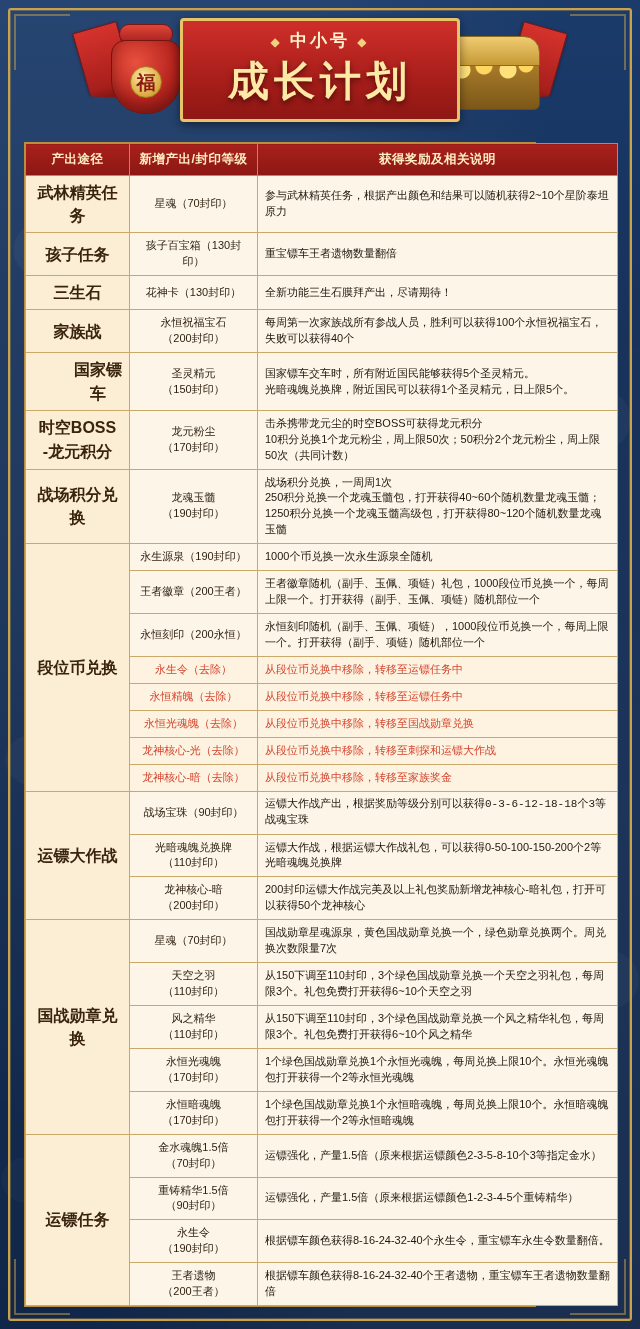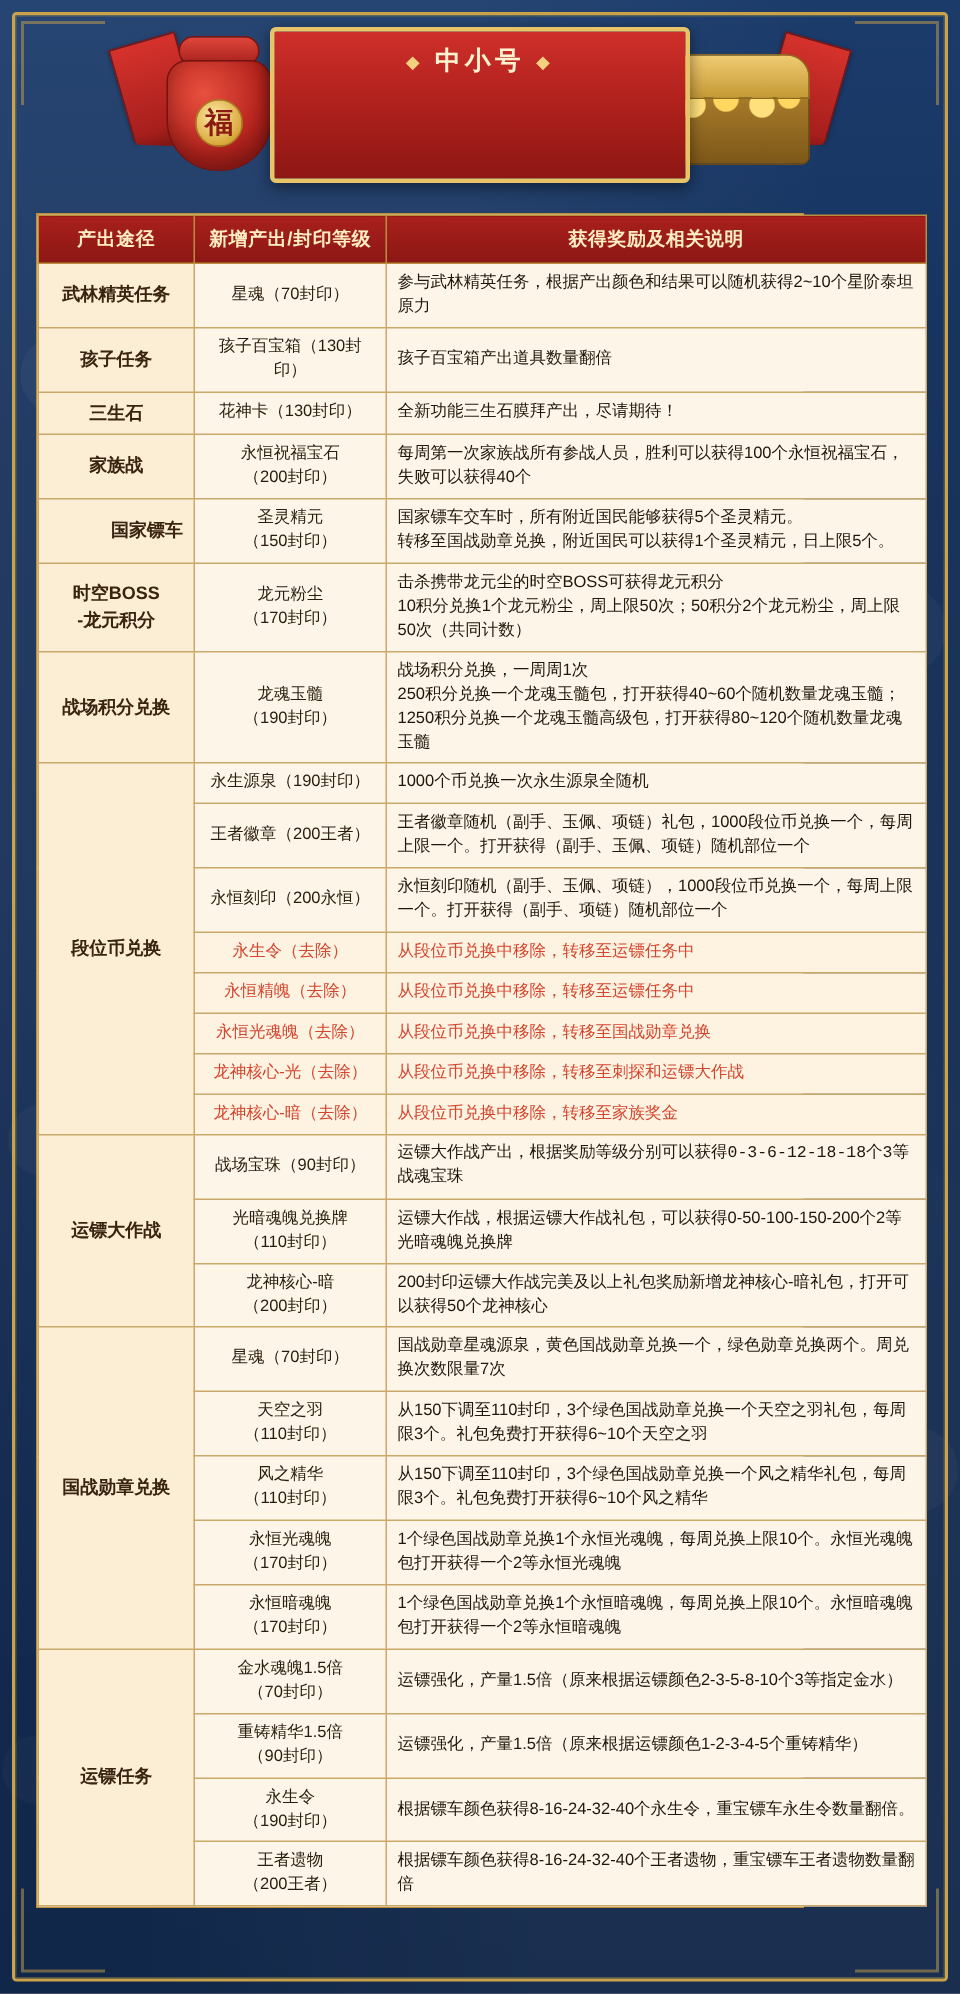--- a/index.html
+++ b/index.html
@@ -176,21 +176,21 @@
     vertical-align: middle;
     font-size: 11px;
     line-height: 1.45;
     color: #20160c;
     padding: 5px 7px;
     background: #fdf6e8;
   }
   td.c-name {
     text-align: center;
     font-weight: bold;
-    font-size: 12px;
+    font-size: 16px;
     background: #fbeed4;
     color: #3a2410;
   }
   td.c-mid {
     text-align: center;
     font-size: 11px;
     background: #fdf6e8;
     color: #2a1c0c;
   }
   td.c-desc { text-align: left; }
@@ -236,20 +236,21 @@
       <div class="coins"></div>
       <div class="lid"></div>
     </div>
 
     <div class="title-plate">
       <div class="sub">
         <span class="dot">◆</span>
         <span>中小号</span>
         <span class="dot">◆</span>
       </div>
+      <div class="main">成长计划</div>
     </div>
   </div>
 
   <div class="table-wrap">
     <table>
       <colgroup>
           <col class="c1">
           <col class="c2">
           <col class="c3">
         </colgroup>
@@ -262,39 +263,39 @@
       </thead>
       <tbody>
           <tr>
             <td class="c-name" rowspan="1" style="white-space: pre-line;">武林精英任务</td>
             <td class="c-mid" style="white-space: pre-line;">星魂（70封印）</td>
             <td class="c-desc" style="white-space: pre-line;">参与武林精英任务，根据产出颜色和结果可以随机获得2~10个星阶泰坦原力</td>
           </tr>
           <tr>
             <td class="c-name" rowspan="1" style="white-space: pre-line;">孩子任务</td>
             <td class="c-mid" style="white-space: pre-line;">孩子百宝箱（130封印）</td>
-            <td class="c-desc" style="white-space: pre-line;">孩子百宝箱产出道具数量翻倍</td>
+            <td class="c-desc" style="white-space: pre-line;">重宝镖车王者遗物数量翻倍</td>
           </tr>
           <tr>
             <td class="c-name" rowspan="1" style="white-space: pre-line;">三生石</td>
             <td class="c-mid" style="white-space: pre-line;">花神卡（130封印）</td>
             <td class="c-desc" style="white-space: pre-line;">全新功能三生石膜拜产出，尽请期待！</td>
           </tr>
           <tr>
             <td class="c-name" rowspan="1" style="white-space: pre-line;">家族战</td>
             <td class="c-mid" style="white-space: pre-line;">永恒祝福宝石
 （200封印）</td>
             <td class="c-desc" style="white-space: pre-line;">每周第一次家族战所有参战人员，胜利可以获得100个永恒祝福宝石，失败可以获得40个</td>
           </tr>
           <tr>
             <td class="c-name" rowspan="1" style="white-space: pre-line; padding-left: 48px;">国家镖车</td>
             <td class="c-mid" style="white-space: pre-line;">圣灵精元
 （150封印）</td>
             <td class="c-desc" style="white-space: pre-line;">国家镖车交车时，所有附近国民能够获得5个圣灵精元。
-转移至国战勋章兑换，附近国民可以获得1个圣灵精元，日上限5个。</td>
+光暗魂魄兑换牌，附近国民可以获得1个圣灵精元，日上限5个。</td>
           </tr>
           <tr>
             <td class="c-name" rowspan="1" style="white-space: pre-line;">时空BOSS
 -龙元积分</td>
             <td class="c-mid" style="white-space: pre-line;">龙元粉尘
 （170封印）</td>
             <td class="c-desc" style="white-space: pre-line;">击杀携带龙元尘的时空BOSS可获得龙元积分
 10积分兑换1个龙元粉尘，周上限50次；50积分2个龙元粉尘，周上限50次（共同计数）</td>
           </tr>
           <tr>

